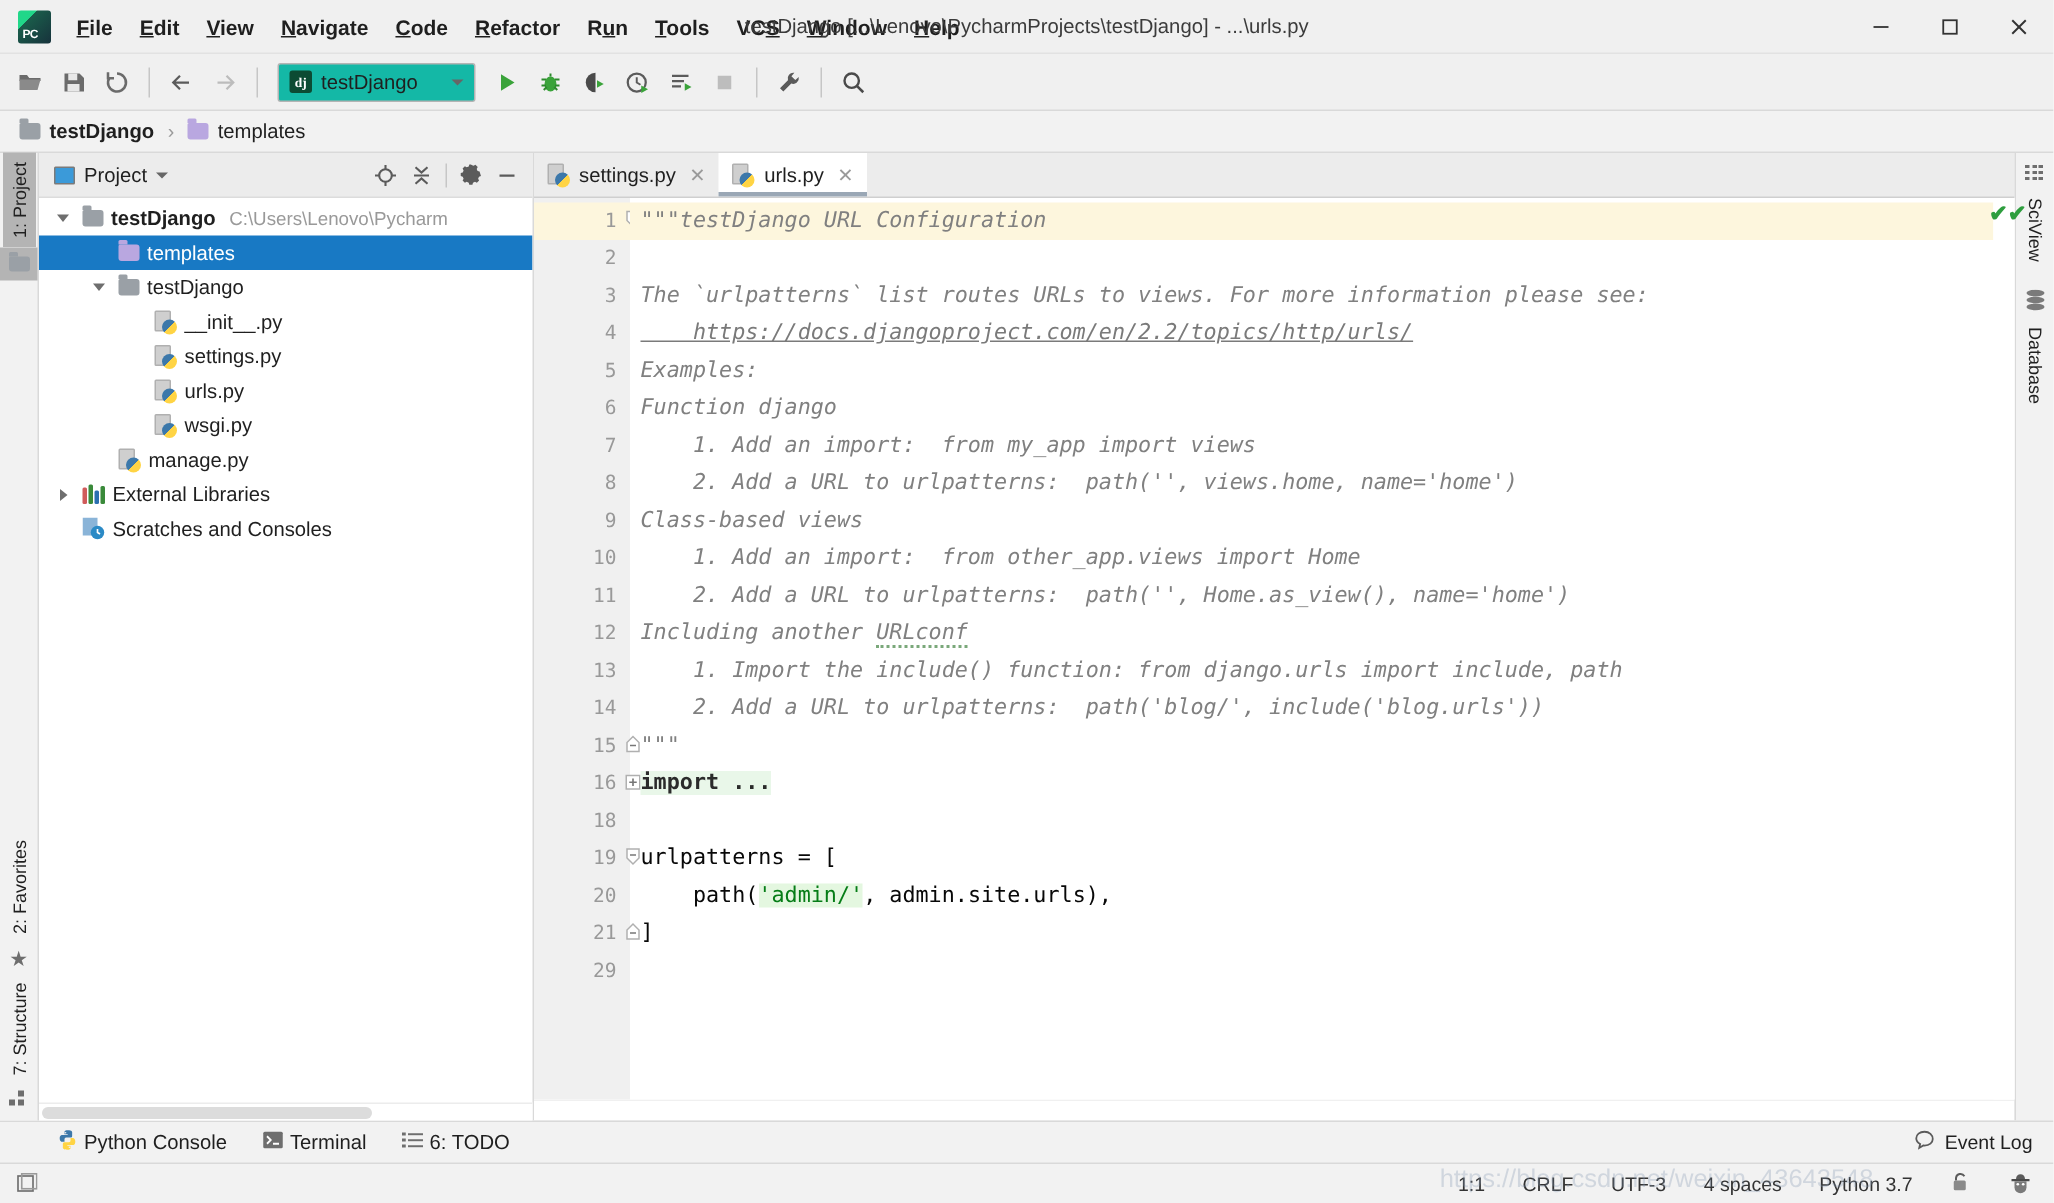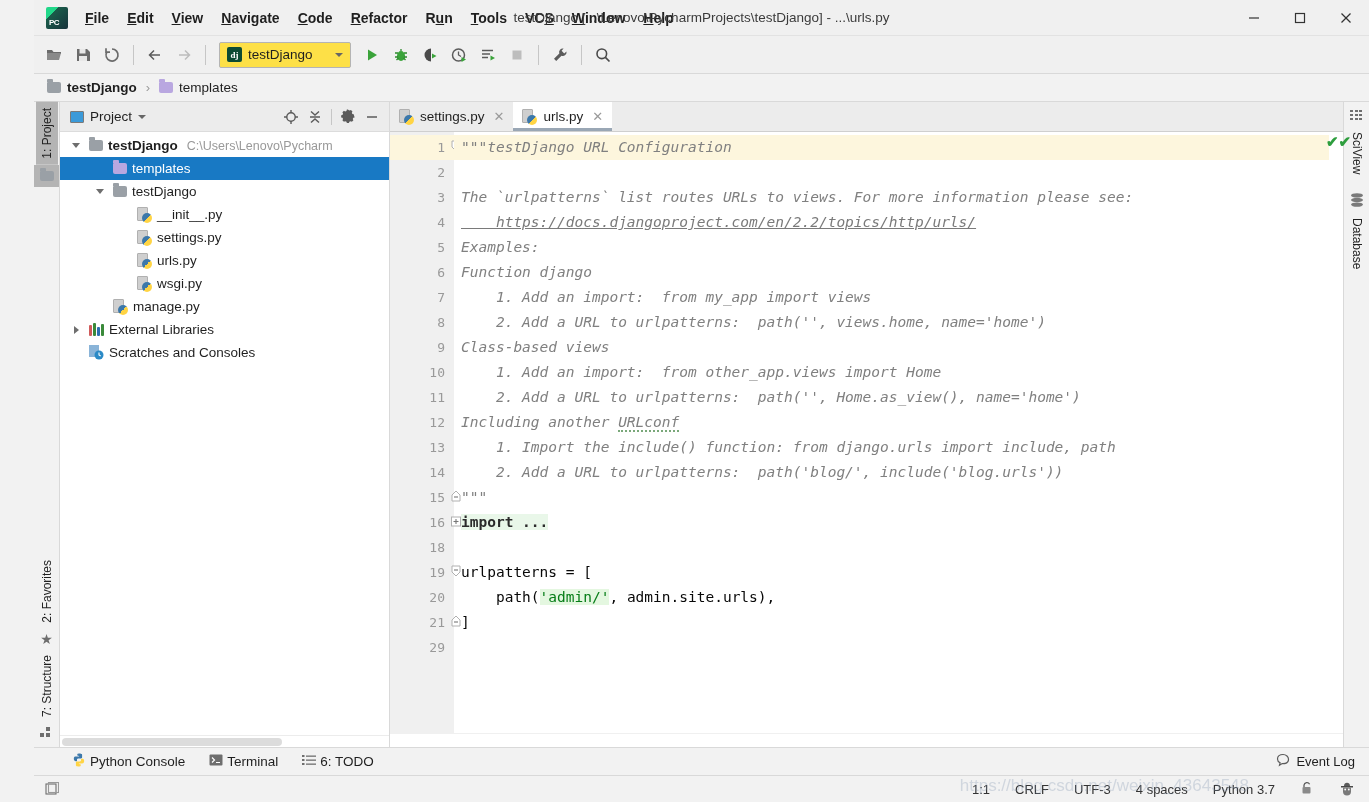--- a/index.html
+++ b/index.html
@@ -5,21 +5,21 @@
   * { box-sizing: border-box; margin: 0; padding: 0; }
   html, body {
     width: 1369px; height: 802px;
     overflow: hidden;
     font-family: "Liberation Sans", sans-serif;
     font-size: 13px;
     color: #1f1f1f;
     background: #f2f2f2;
     -webkit-font-smoothing: antialiased;
   }
-  .app { width: 1369px; height: 802px; display: flex; flex-direction: column; background:#f2f2f2;padding-left:34px; }
+  .app { width: 1369px; height: 802px; display: flex; flex-direction: column; background:#f2f2f2; }
 
   
   .titlebar {
     height: 36px; background: #f0f0f0; display: flex; align-items: center;
     border-bottom: 1px solid #e2e2e2; flex: 0 0 36px; position: relative;
   }
   .pc-logo { width: 22px; height: 22px; margin: 0 8px 0 12px; position: relative; flex:0 0 22px; }
   .pc-logo .sq {
     position:absolute; inset:0; border-radius:2px;
     background: linear-gradient(135deg,#21d789 0%,#21d789 28%,#1a5c4a 29%,#17323c 100%);
@@ -49,21 +49,21 @@
   .toolbar {
     height: 38px; background: #f0f0f0; display: flex; align-items: center;
     padding: 0 6px; border-bottom: 1px solid #d9d9d9; flex: 0 0 38px; gap: 1px;
   }
   .tb-btn {
     width: 28px; height: 28px; display: flex; align-items: center; justify-content: center;
     border-radius: 3px;
   }
   .tb-sep { width:1px; height:20px; background:#c6c6c6; margin:0 6px; }
   .runcfg {
-    height: 26px; min-width: 132px; background: #fde047; border: 1px solid #b4b4b4;
+    height: 26px; min-width: 132px; background: #14b8a6; border: 1px solid #b4b4b4;
     border-radius: 2px; display: flex; align-items: center; gap: 6px; padding: 0 7px;
     margin: 0 6px; font-size: 13.5px;
   }
   .dj-icon {
     width: 15px; height: 15px; background: #0c4b33; border-radius: 2px; color: #fff;
     font-size: 9px; font-weight: bold; display: flex; align-items: center;
     justify-content: center; font-family: "Liberation Serif", serif; flex:0 0 15px;
   }
   .caret-dn { width:0;height:0;border-left:4px solid transparent;border-right:4px solid transparent;border-top:4px solid #666; }
 

